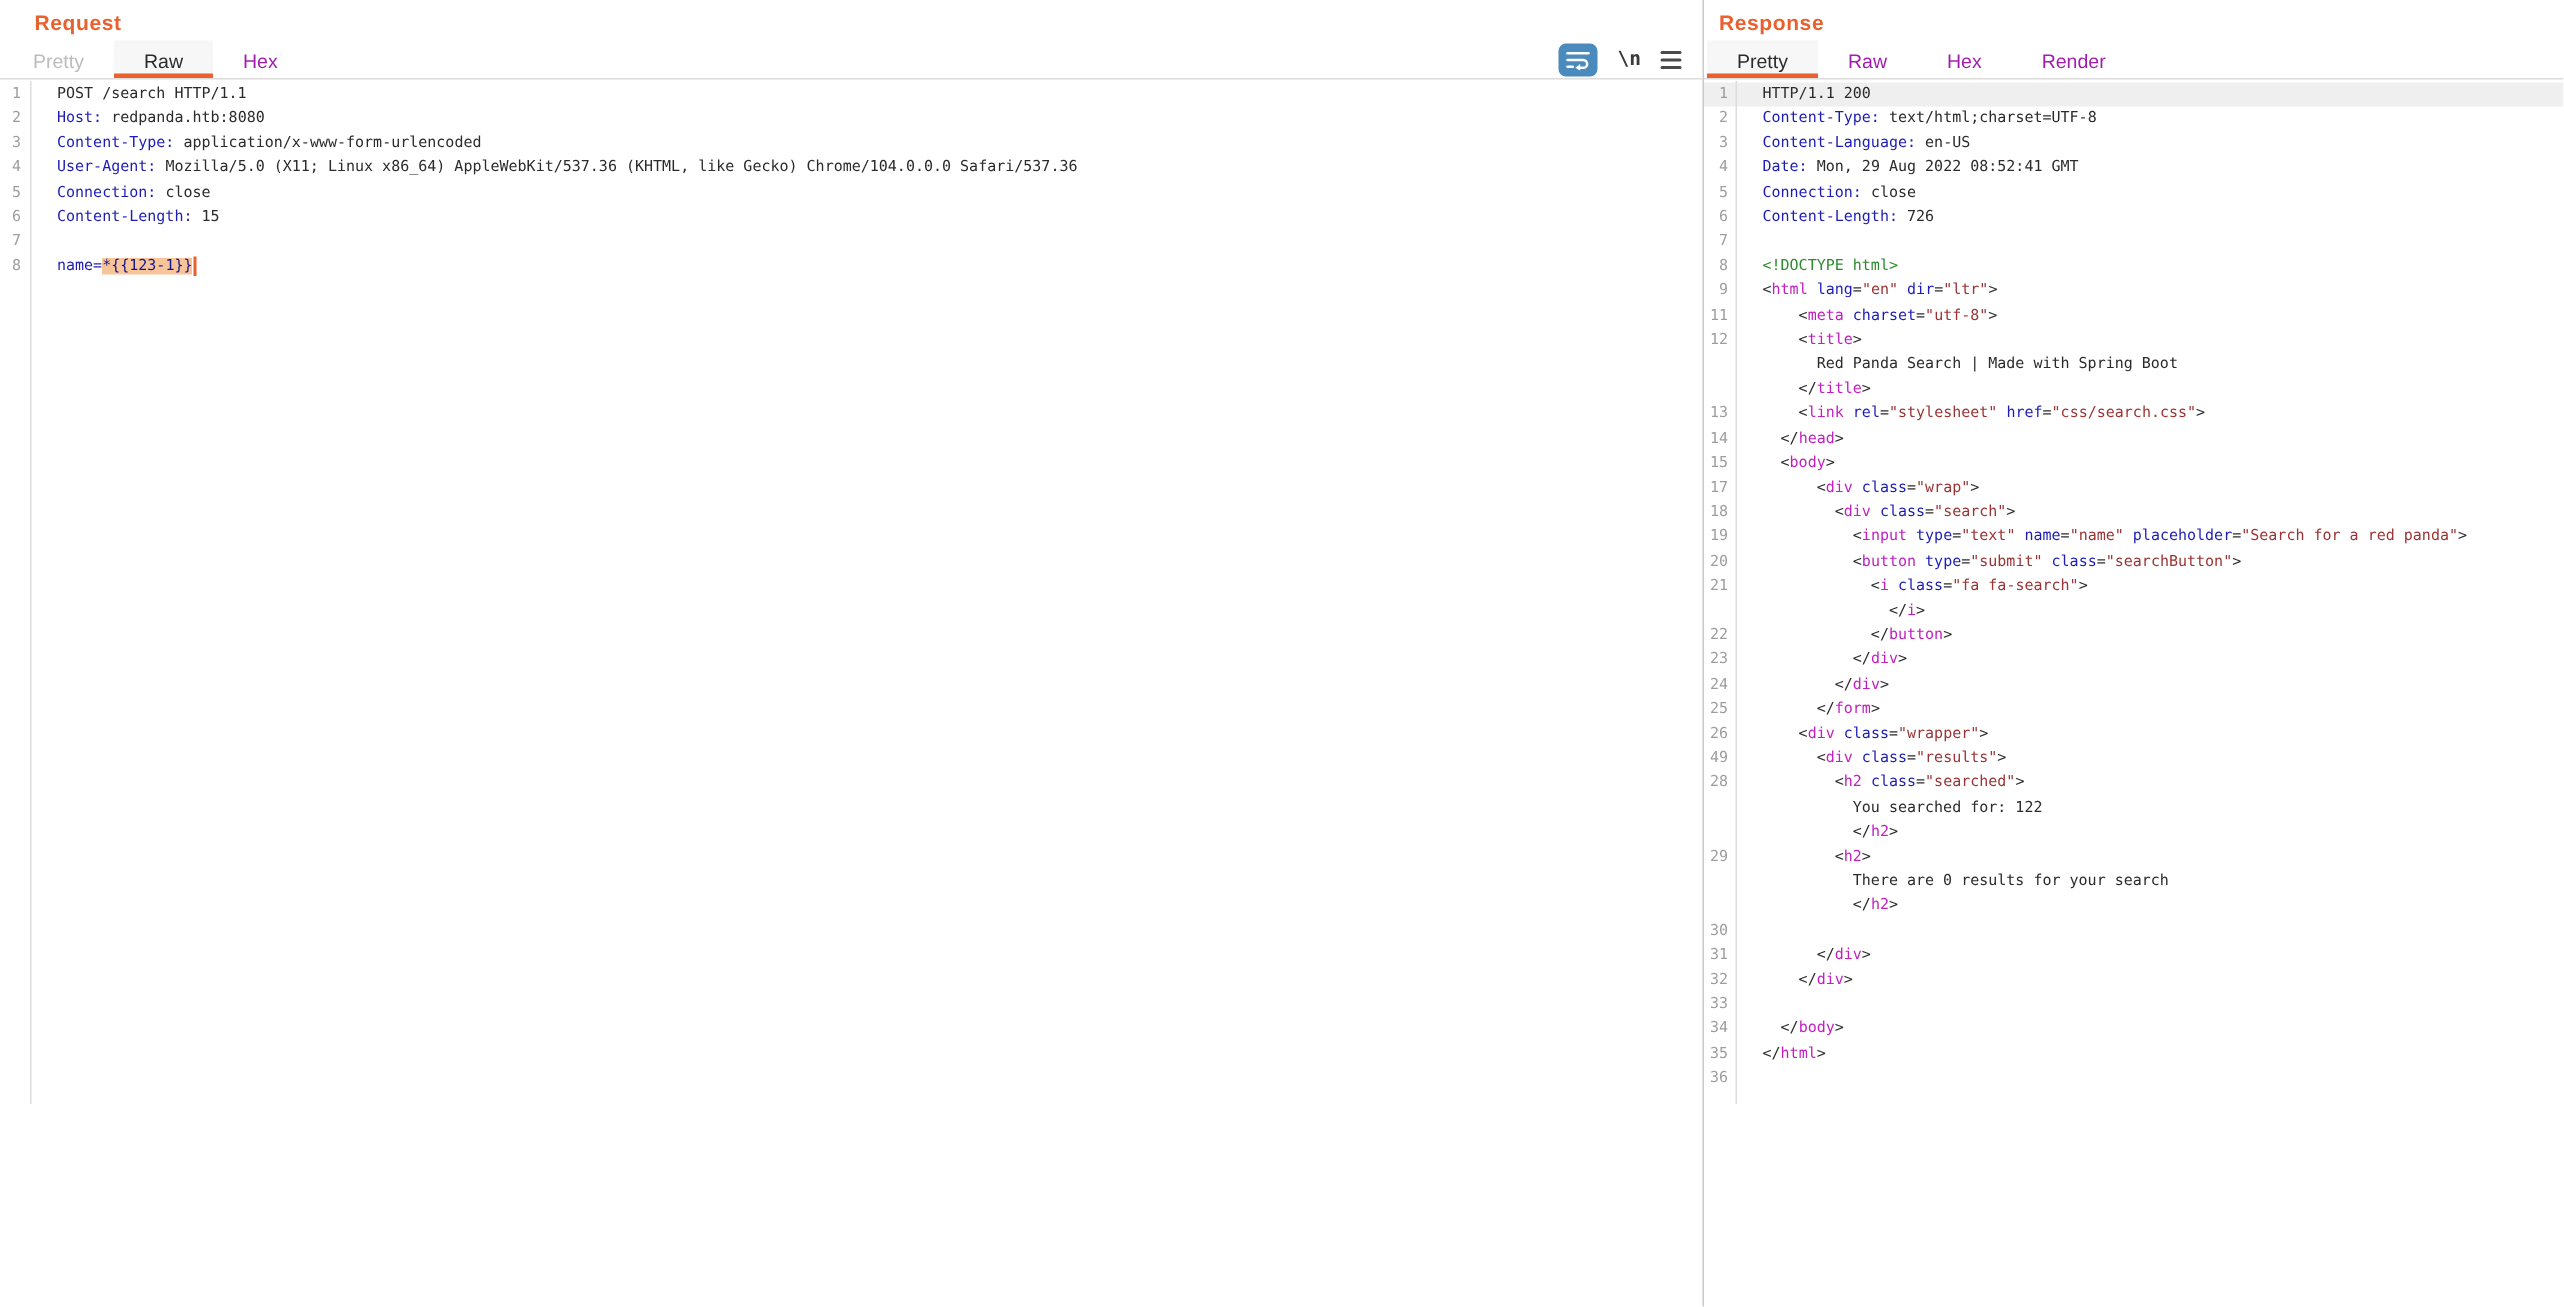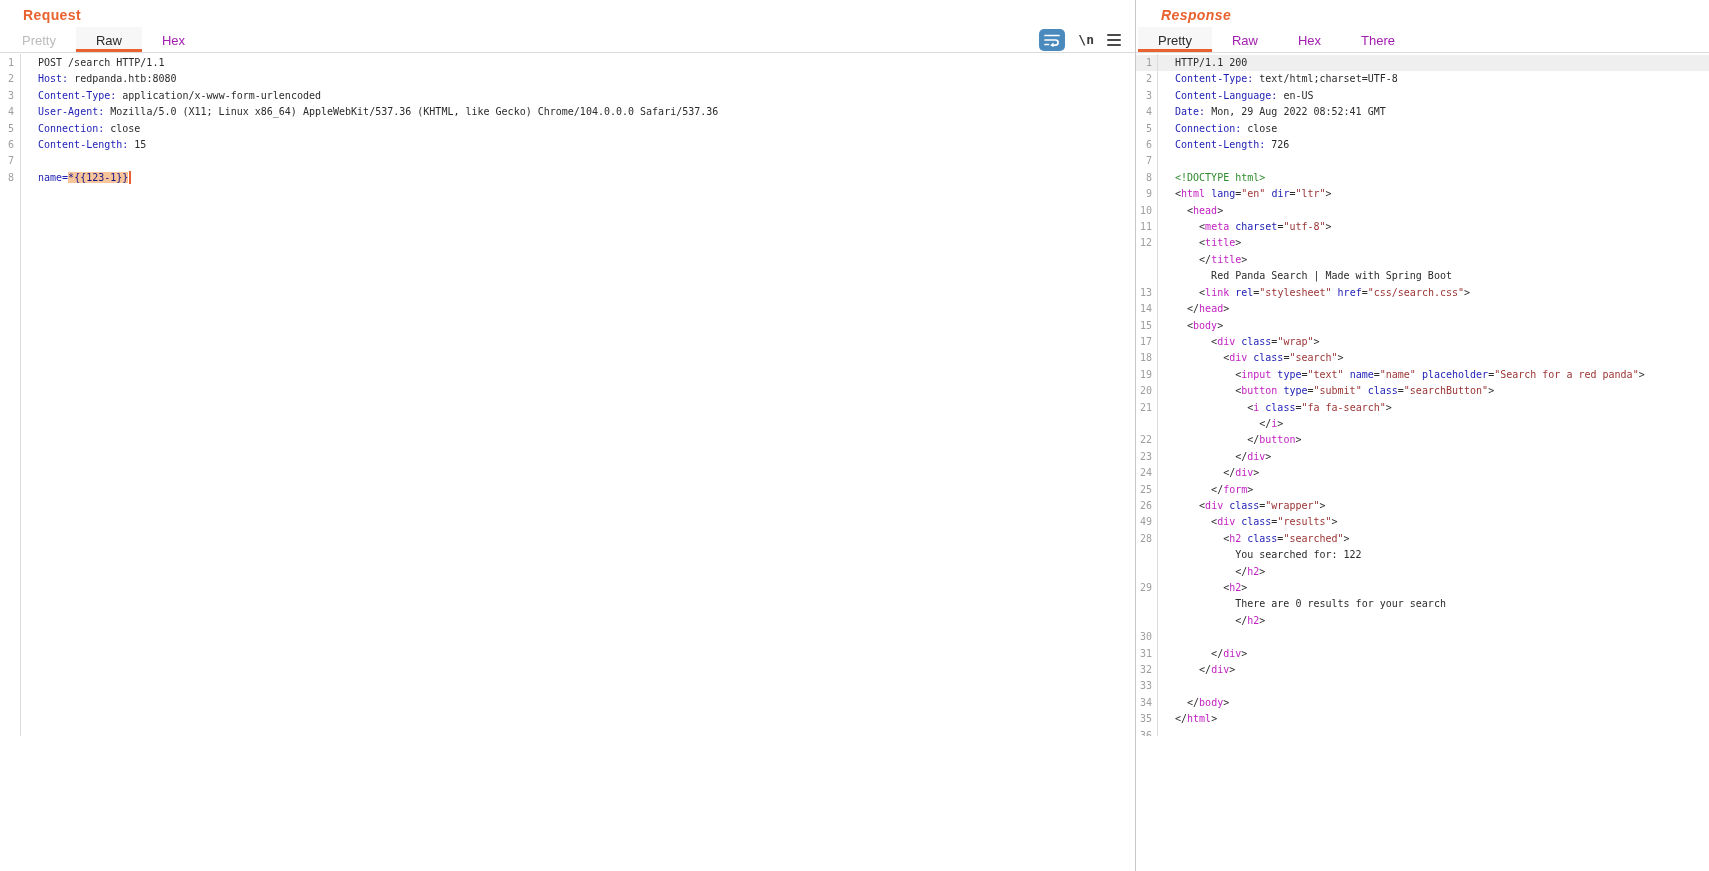--- a/index.html
+++ b/index.html
@@ -7,21 +7,21 @@
        font-family:"Liberation Sans",sans-serif;}
 
   .panel{position:absolute;top:0;height:736px;overflow:hidden;background:#fff;}
   .panel-request{left:0;width:1135px;}
   .panel-response{left:1136px;width:573px;}
   .splitter{position:absolute;left:1135px;top:0;width:1px;height:871px;background:#c9c9c9;}
 
   .panel-title{position:absolute;top:7px;font-size:14px;font-weight:600;
                color:#e8612e;letter-spacing:.4px;}
   .panel-request .panel-title{left:23px;}
-  .panel-response .panel-title{left:25px;font-style:italic;}
+  .panel-response .panel-title{left:10px;}
 
   .tabbar{position:absolute;top:27px;left:0;right:0;height:26px;
           border-bottom:1px solid #dcdcdc;display:flex;align-items:stretch;padding-left:2px;
           box-sizing:border-box;gap:19px;}
   .tab{font-size:13px;color:#a21caf;padding:6px 20px 0 20px;cursor:pointer;}
   .tab.active{color:#2b2b2b;background:#f7f7f7;box-shadow:inset 0 -3px 0 #e8612e;}
   .tab.disabled{color:#bcbcbc;}
 
   .tab-icons{margin-left:auto;display:flex;align-items:center;gap:13px;padding-right:14px;}
   .icon-btn{display:flex;align-items:center;justify-content:center;cursor:pointer;border:none;background:none;padding:0;}
@@ -126,21 +126,21 @@
 
 <div class="splitter"></div>
 
 <section class="panel panel-response">
   <div class="panel-title">Response</div>
   <div class="tabbar">
     <div class="tabs-host" id="res-tabs" style="display:flex;">
         <div class="tab active">Pretty</div>
         <div class="tab">Raw</div>
         <div class="tab">Hex</div>
-        <div class="tab">There</div>
+        <div class="tab">Render</div>
       </div>
   </div>
   <div class="editor" id="res-editor">
       <div class="row hl">
         <span class="ln">1</span>
         <span class="code"><span class="seg-plain">HTTP/1.1 200</span></span>
       </div>
       <div class="row">
         <span class="ln">2</span>
         <span class="code"><span class="seg-hname">Content-Type:</span><span class="seg-hval"> text/html;charset=UTF-8</span></span>
@@ -167,38 +167,34 @@
       </div>
       <div class="row">
         <span class="ln">8</span>
         <span class="code"><span class="seg-green">&lt;!DOCTYPE html&gt;</span></span>
       </div>
       <div class="row">
         <span class="ln">9</span>
         <span class="code"><span class="seg-punct">&lt;</span><span class="seg-tag">html</span><span class="seg-attr"> lang</span><span class="seg-punct">=</span><span class="seg-str">"en"</span><span class="seg-attr"> dir</span><span class="seg-punct">=</span><span class="seg-str">"ltr"</span><span class="seg-punct">&gt;</span></span>
       </div>
       <div class="row">
-        <span class="ln">10</span>
-        <span class="code"><span class="seg-punct">  &lt;</span><span class="seg-tag">head</span><span class="seg-punct">&gt;</span></span>
-      </div>
-      <div class="row">
         <span class="ln">11</span>
         <span class="code"><span class="seg-punct">    &lt;</span><span class="seg-tag">meta</span><span class="seg-attr"> charset</span><span class="seg-punct">=</span><span class="seg-str">"utf-8"</span><span class="seg-punct">&gt;</span></span>
       </div>
       <div class="row">
         <span class="ln">12</span>
         <span class="code"><span class="seg-punct">    &lt;</span><span class="seg-tag">title</span><span class="seg-punct">&gt;</span></span>
       </div>
       <div class="row">
         <span class="ln"></span>
+        <span class="code"><span class="seg-text">      Red Panda Search | Made with Spring Boot</span></span>
+      </div>
+      <div class="row">
+        <span class="ln"></span>
         <span class="code"><span class="seg-punct">    &lt;/</span><span class="seg-tag">title</span><span class="seg-punct">&gt;</span></span>
-      </div>
-      <div class="row">
-        <span class="ln"></span>
-        <span class="code"><span class="seg-text">      Red Panda Search | Made with Spring Boot</span></span>
       </div>
       <div class="row">
         <span class="ln">13</span>
         <span class="code"><span class="seg-punct">    &lt;</span><span class="seg-tag">link</span><span class="seg-attr"> rel</span><span class="seg-punct">=</span><span class="seg-str">"stylesheet"</span><span class="seg-attr"> href</span><span class="seg-punct">=</span><span class="seg-str">"css/search.css"</span><span class="seg-punct">&gt;</span></span>
       </div>
       <div class="row">
         <span class="ln">14</span>
         <span class="code"><span class="seg-punct">  &lt;/</span><span class="seg-tag">head</span><span class="seg-punct">&gt;</span></span>
       </div>
       <div class="row">

